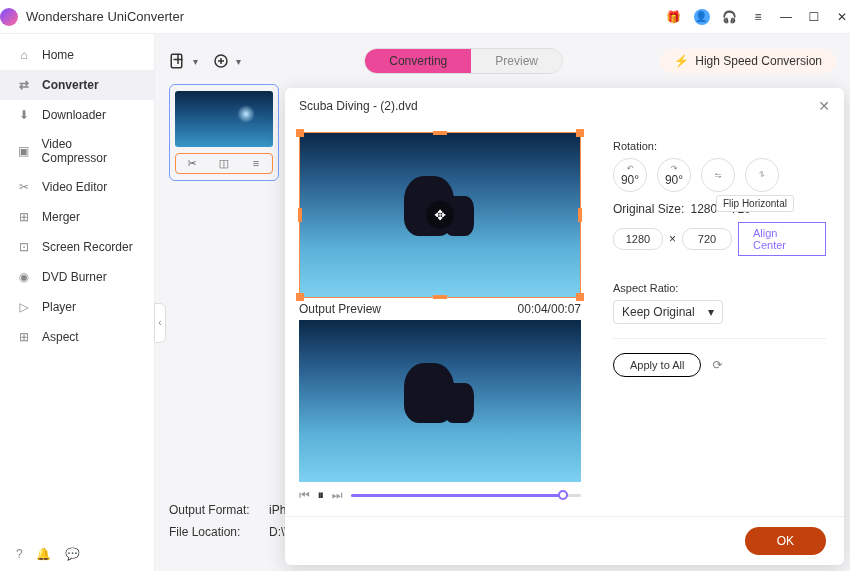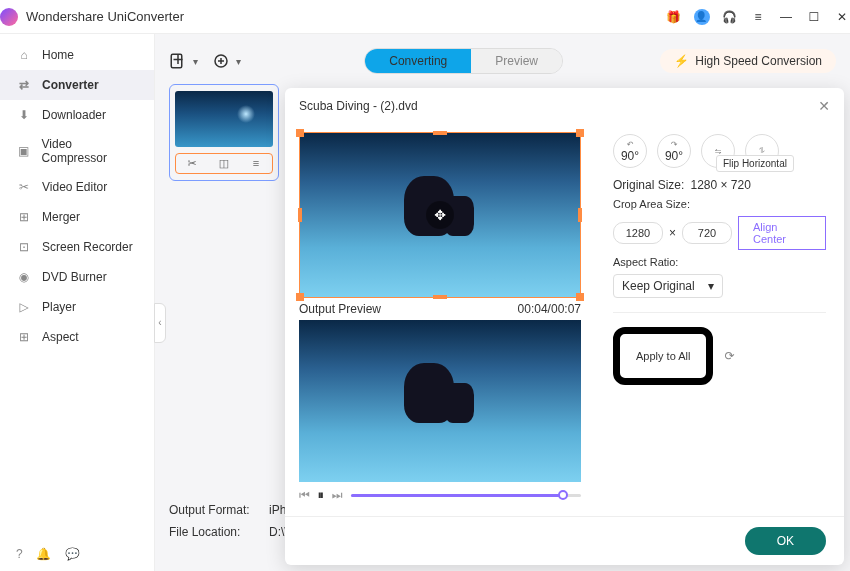--- a/index.html
+++ b/index.html
@@ -20,21 +20,21 @@
 .sidebar-bottom{position:absolute;bottom:10px;left:16px;display:flex;gap:14px}
 .sidebar-bottom span{color:#888;cursor:pointer}
 .content{flex:1;position:relative;padding:14px}
 .collapse-handle{position:absolute;left:-1px;top:50%;width:12px;height:40px;background:#fff;border:1px solid #ddd;border-radius:0 6px 6px 0;display:flex;align-items:center;justify-content:center;cursor:pointer;font-size:10px;color:#888}
 .toolbar{display:flex;align-items:center;gap:14px;margin-bottom:10px}
 .tool-btn{width:18px;height:18px;color:#7b4dff;cursor:pointer;display:inline-flex;align-items:center}
 .tool-btn svg{width:18px;height:18px}
 .chev{font-size:10px;color:#666;margin-left:-8px}
 .tab-switch{display:flex;border:1px solid #ddd;border-radius:14px;overflow:hidden;margin:0 auto}
 .tab-switch div{padding:5px 24px;cursor:pointer}
-.tab-switch .on{background:#0ea5e9}
+.tab-switch .on{background:#ec4899}
 .tab-switch .off{background:#f0f0f0;color:#888}
 .hsc{margin-left:auto;display:flex;align-items:center;gap:6px;color:#ff8c42;background:#fff5ee;border-radius:14px;padding:5px 14px;cursor:pointer}
 .hsc-icon{color:#ff8c42}
 .file-card{display:flex;align-items:center;border:1px solid #7b9cff;border-radius:6px;padding:6px;width:110px;flex-direction:column}
 .thumb{width:98px;height:56px;background:linear-gradient(180deg,#0a2847 0%,#1a5080 40%,#3896c8 100%);border-radius:3px;position:relative;overflow:hidden}
 .thumb::after{content:"";position:absolute;right:18px;top:14px;width:18px;height:18px;background:radial-gradient(circle,#bde8ff 0%,rgba(189,232,255,0) 70%)}
 .thumb-actions{display:flex;width:98px;border:1px solid #ff8c42;border-radius:4px;margin-top:6px}
 .thumb-actions span{flex:1;text-align:center;padding:3px 0;cursor:pointer;color:#666;font-size:11px}
 .arrow-annotation{position:absolute;left:190px;top:180px;pointer-events:none}
 .bottom-fields{position:absolute;bottom:24px;left:14px;right:14px}
@@ -71,29 +71,29 @@
 .play-controls{display:flex;align-items:center;gap:8px;padding:6px 0}
 .pc-btn{color:#999;cursor:pointer;font-size:12px}
 .pc-btn.active{color:#333}
 .progress{flex:1;height:3px;background:#ddd;border-radius:2px;position:relative}
 .progress-fill{height:100%;width:92%;background:#8b6dff;border-radius:2px}
 .progress-knob{position:absolute;right:8%;top:50%;transform:translate(50%,-50%);width:10px;height:10px;background:#fff;border:2px solid #8b6dff;border-radius:50%}
 .controls-col{flex:1;padding:10px 18px;font-size:11px;color:#555}
 .ctrl-label{margin:6px 0;font-size:11px}
 .rot-buttons{display:flex;gap:10px;margin-bottom:10px}
 .rot-btn{width:34px;height:34px;border:1px solid #ddd;border-radius:50%;display:flex;align-items:center;justify-content:center;cursor:pointer;flex-direction:column;font-size:8px;color:#888}
-.size-row{display:flex;align-items:center;gap:6px;margin-bottom:6px}
+.size-row{display:flex;align-items:center;gap:6px;margin-bottom:26px}
 .size-input{width:50px;border:1px solid #ddd;border-radius:10px;padding:4px 8px;text-align:center;font-size:11px}
 .align-btn{border:1.5px solid #8b6dff;color:#8b6dff;border-radius:0;padding:4px 14px;cursor:pointer;font-size:11px}
 .aspect-select{border:1px solid #ddd;border-radius:4px;padding:4px 8px;width:110px;cursor:pointer;display:flex;justify-content:space-between;align-items:center;font-size:11px}
-.apply-all{border:7px solid #000000;border-radius:12px;padding:16px 16px;cursor:pointer;font-size:11px;display:inline-block}
+.apply-all{border:1px solid #000000;border-radius:12px;padding:5px 16px;cursor:pointer;font-size:11px;display:inline-block}
 .refresh-icon{margin-left:8px;color:#888;cursor:pointer}
 .hr{border:0;border-top:1px solid #eee;margin:14px 0}
 .editor-footer{display:flex;justify-content:flex-end;gap:12px;padding:10px 18px;border-top:1px solid #eee}
-.btn-ok{background:#0f766e;color:#fff;border-radius:16px;padding:7px 32px;cursor:pointer;border:none}
+.btn-ok{background:#c2410c;color:#fff;border-radius:16px;padding:7px 32px;cursor:pointer;border:none}
 .btn-cancel{background:#fff;border:1px solid #ddd;border-radius:16px;padding:7px 28px;cursor:pointer}
 .tooltip{position:absolute;background:#fff;border:1px solid #ddd;padding:2px 6px;font-size:10px;border-radius:3px;white-space:nowrap}
 </style>
 </head>
 <body>
 
 <div class="titlebar">
   <div class="logo"></div>
   <div class="title">Wondershare UniConverter</div>
   <div class="titlebar-icons">
@@ -241,30 +241,30 @@
         <span class="pc-btn">⏮</span>
         <span class="pc-btn active"><b>⏸</b></span>
         <span class="pc-btn">⏭</span>
         <div class="progress">
           <div class="progress-fill"></div>
             <div class="progress-knob"></div>
         </div>
       </div>
     </div>
     <div class="controls-col">
+      <div class="ctrl-label">Rotation:</div>
       <div class="rot-buttons">
         <div class="rot-btn">↶<span>90°</span></div>
         <div class="rot-btn">↷<span>90°</span></div>
         <div class="rot-btn">⇋</div>
         <div class="rot-btn" style="position:relative">⥮
-          <div class="tooltip" style="top:20px;left:-30px">Flip Horizontal</div>
+          <div class="tooltip" style="top:36px;left:-30px">Flip Horizontal</div>
         </div>
       </div>
       <div class="ctrl-label"><span>Original Size:</span>&nbsp;&nbsp;<span>1280 × 720</span></div>
-      <div class="ctrl-label">Crop Area Size:</div>
       <div class="size-row">
         <input class="size-input" value="1280" style="">
         <span>×</span>
         <input class="size-input" value="720" style="">
         <span class="align-btn">Align Center</span>
       </div>
       <div class="ctrl-label">Aspect Ratio:</div>
       <div class="aspect-select">
           <span>Keep Original</span>
           <span>▾</span>

